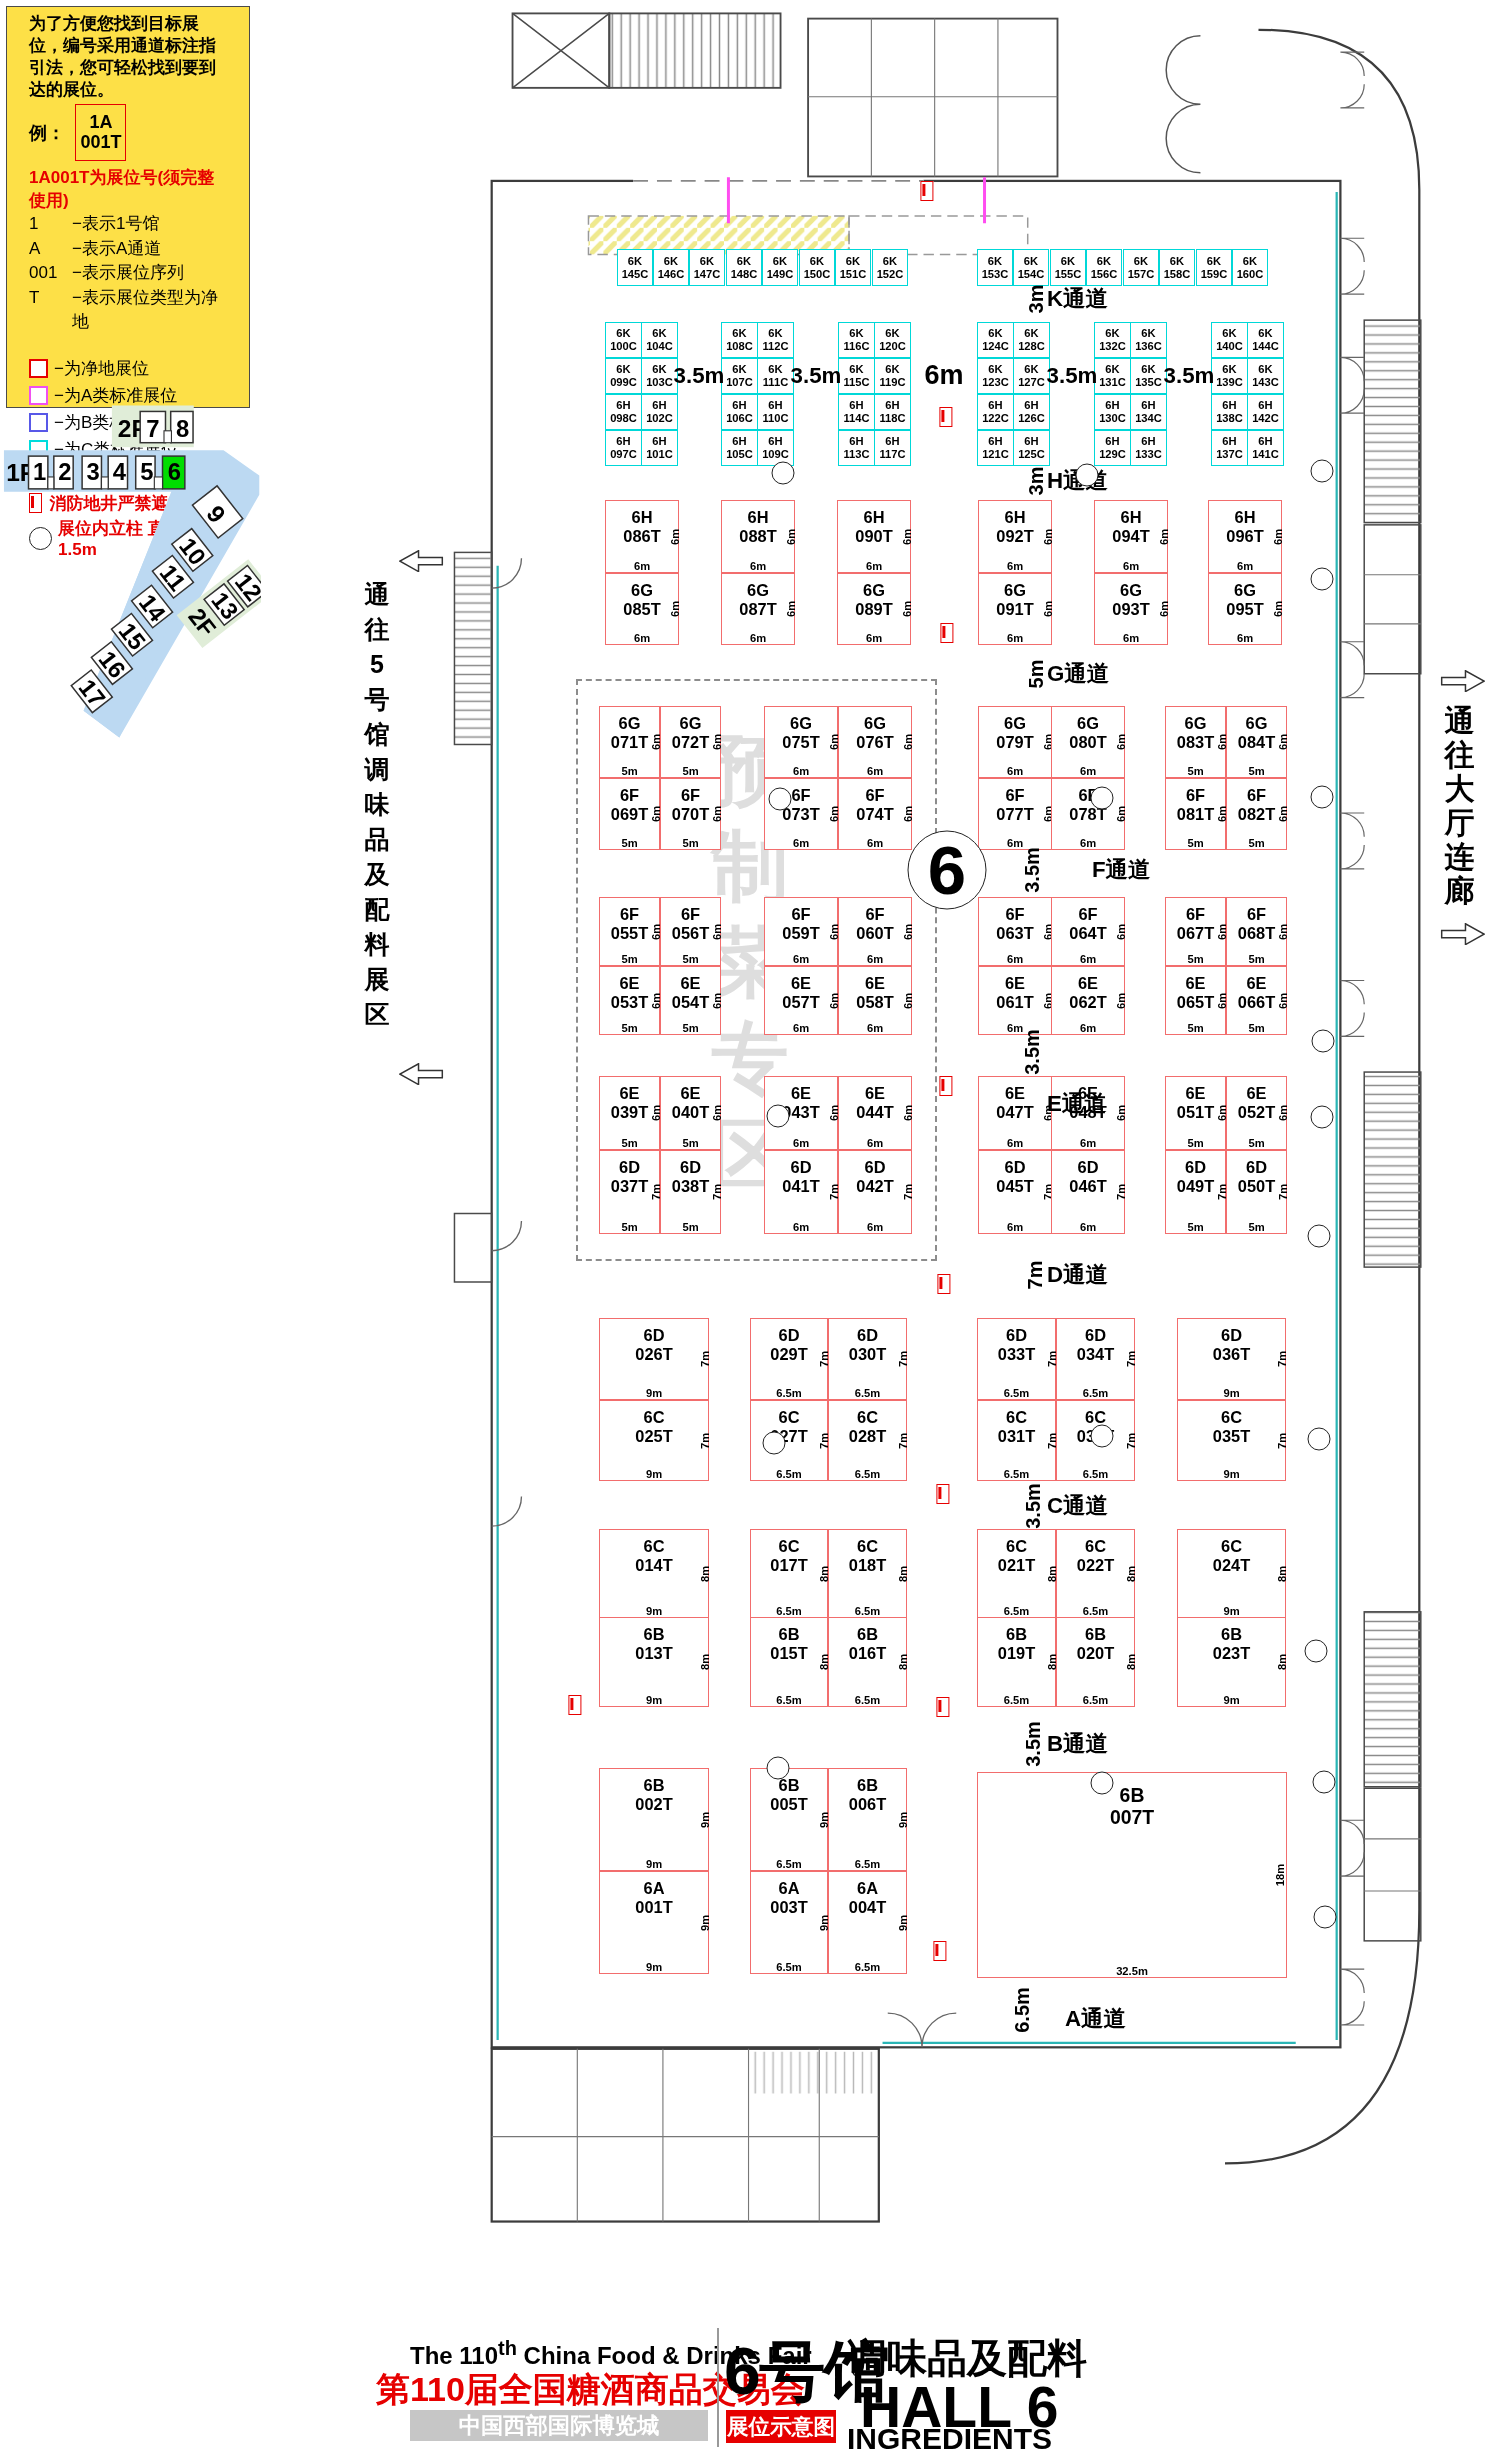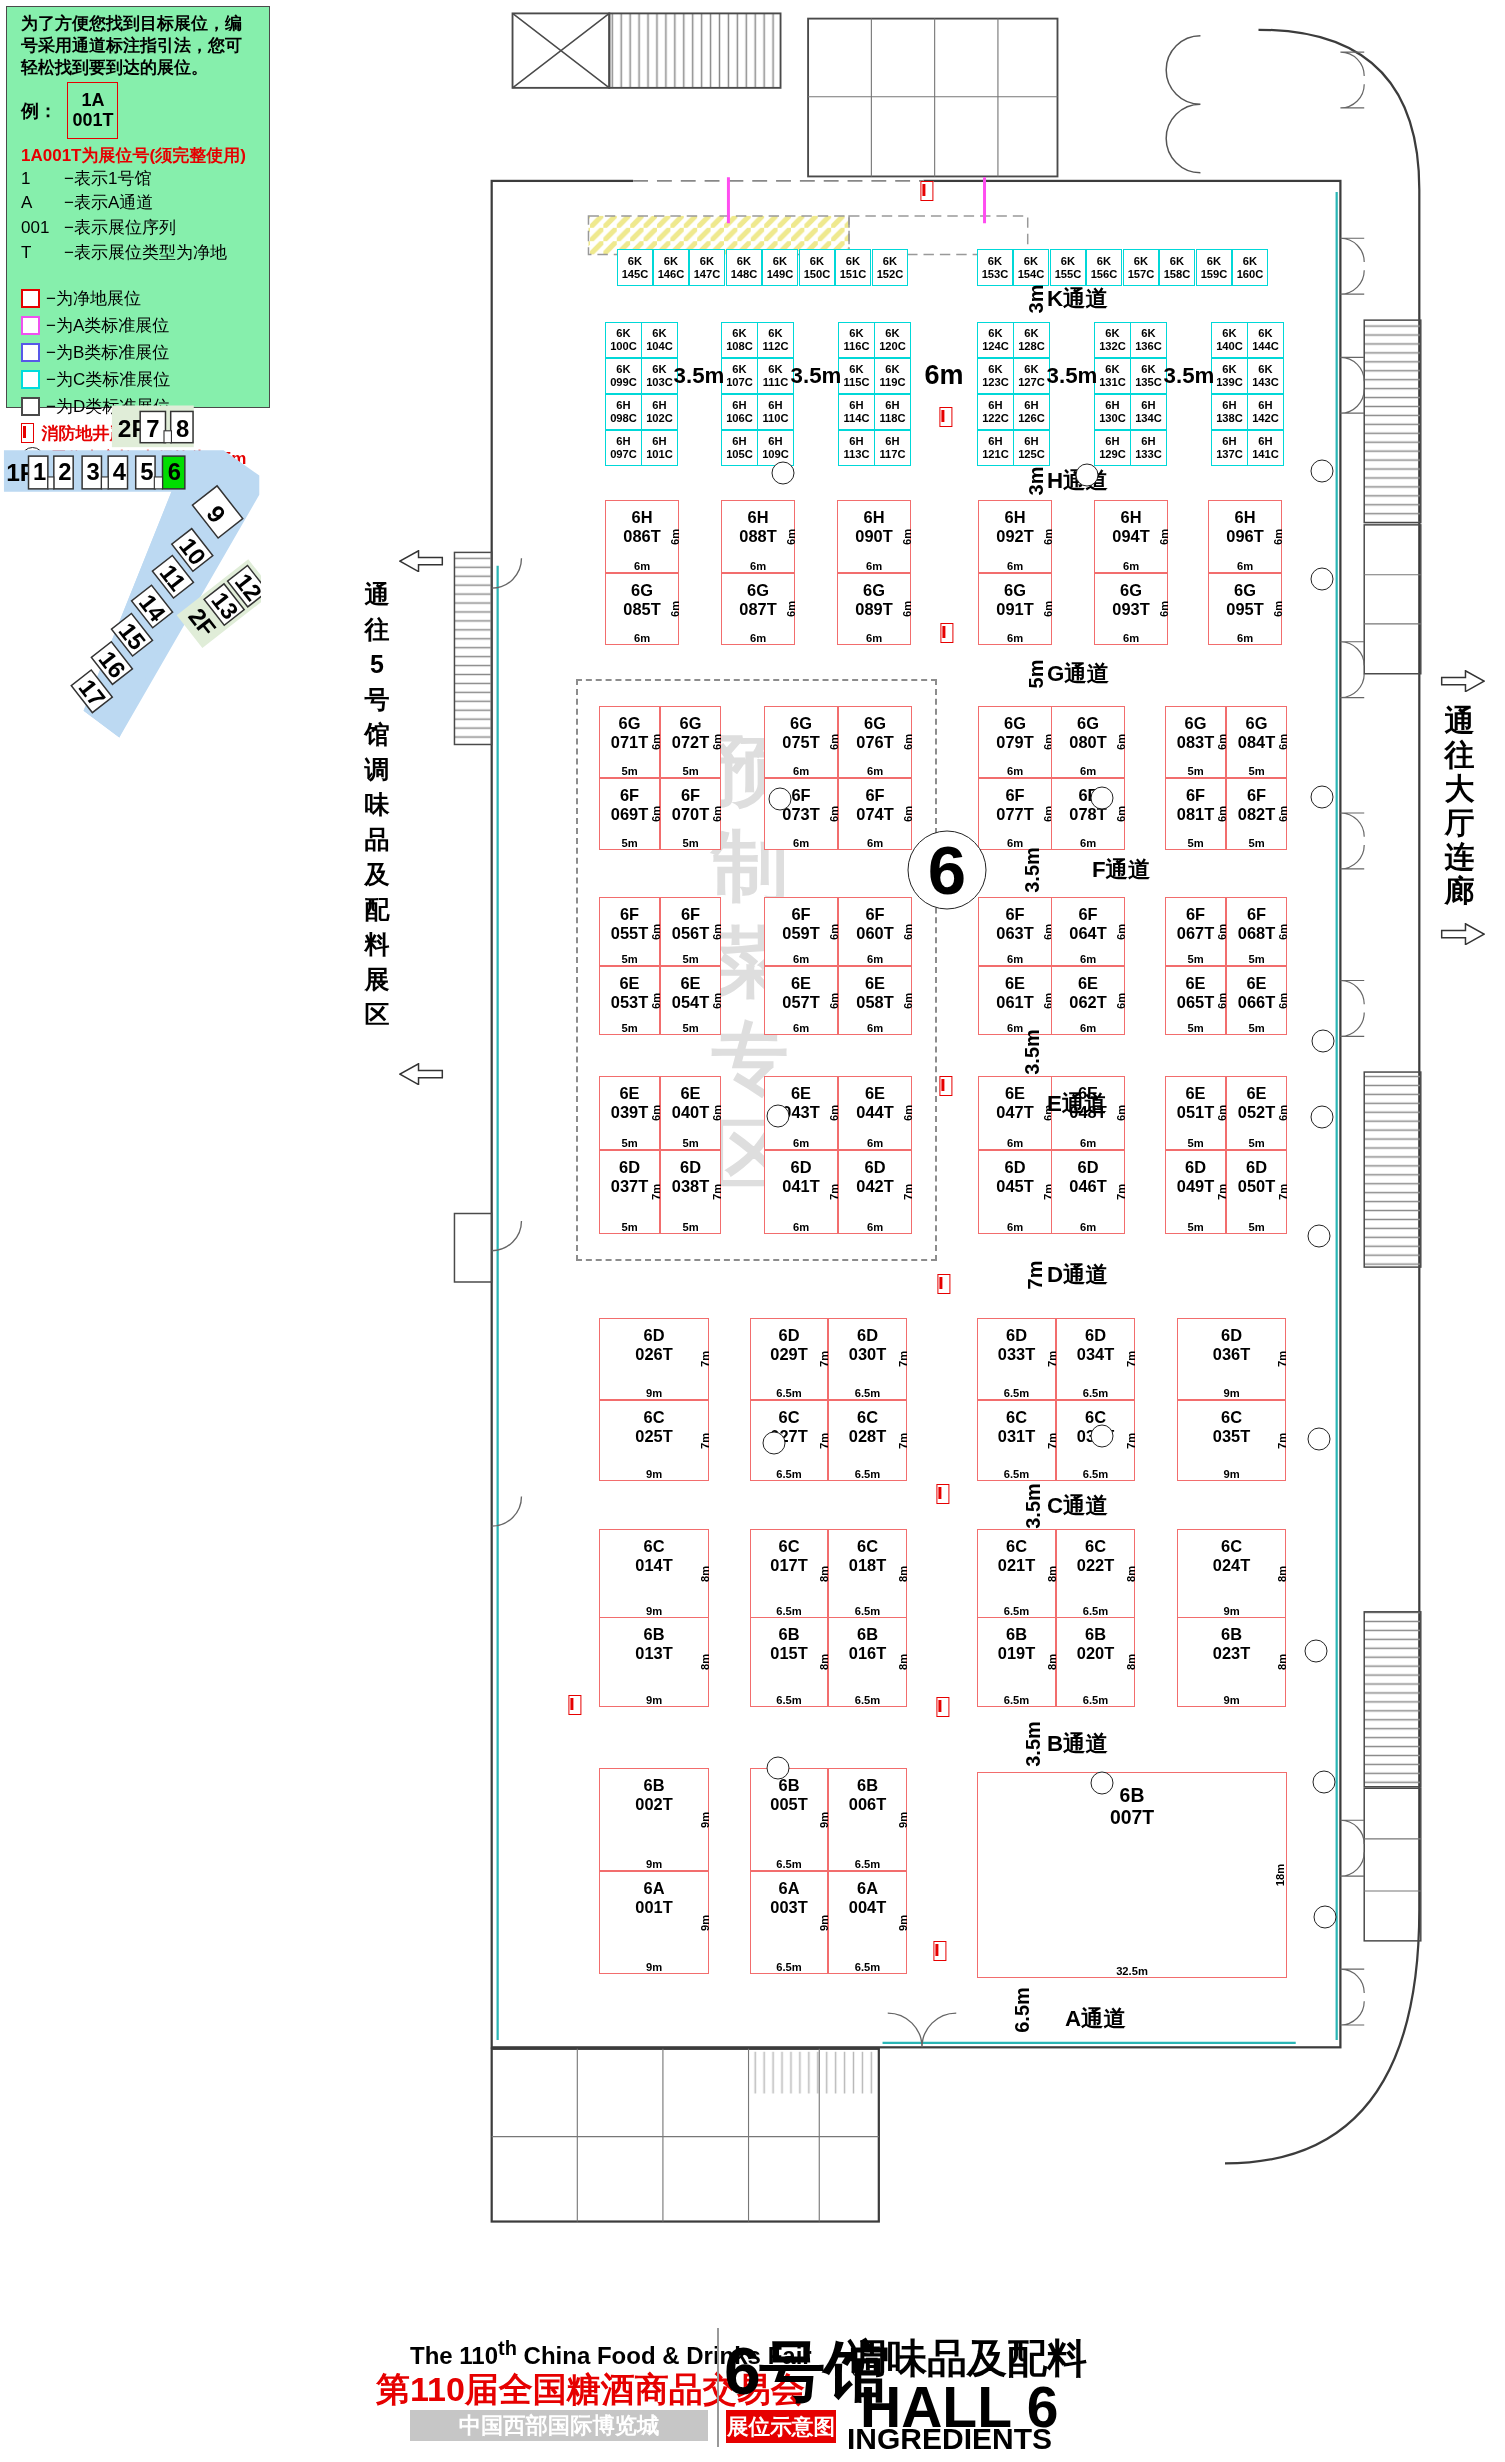--- a/index.html
+++ b/index.html
@@ -1,19 +1,19 @@
 <!DOCTYPE html>
 <html style="font-size:12px"><head>
 <meta charset="utf-8">
 <style>
   html,body{margin:0;padding:0;background:#fff;font-family:"Liberation Sans",sans-serif;color:#000}
   #stage{position:relative;width:1506px;height:2462px;background:#fff;overflow:hidden}
   svg{display:block}
   
-  .legend{position:absolute;left:6px;top:6px;width:264px;height:402px;border:1.5px solid #4a4a4a;box-sizing:border-box;padding:6px 14px;background:#86efac}
+  .legend{position:absolute;left:6px;top:6px;width:244px;height:402px;border:1.5px solid #4a4a4a;box-sizing:border-box;padding:6px 22px;background:#fde047}
   .legend .intro{font-size:17px;line-height:1.3;font-weight:bold}
   .legend .exrow{display:flex;align-items:center;margin-top:3px}
   .legend .exlabel{font-size:18px;font-weight:bold}
   .legend .exbooth{width:49px;height:55px;border:1.5px solid #e60000;margin-left:10.4px;display:flex;flex-direction:column;align-items:center;justify-content:center;font-size:18px;font-weight:bold;line-height:1.1}
   .legend .rednote{color:#e60000;font-size:17px;font-weight:bold;margin-top:4.5px}
   .legend .keyrow{display:flex;font-size:17px;line-height:1.45}
   .legend .keyrow .k{width:43px;flex:none}
   .legend .swrow{display:flex;align-items:center;font-size:17px;line-height:1.5;margin-top:1.5px}
   .legend .sw{width:15px;height:15px;border:2.2px solid #000;margin-right:6px;flex:none;background:#fff}
   .legend .s0{border-color:#e60000}.legend .s1{border-color:#f050f0}.legend .s2{border-color:#5858e8}.legend .s3{border-color:#00dcdc}.legend .s4{border-color:#4a4a4a}

